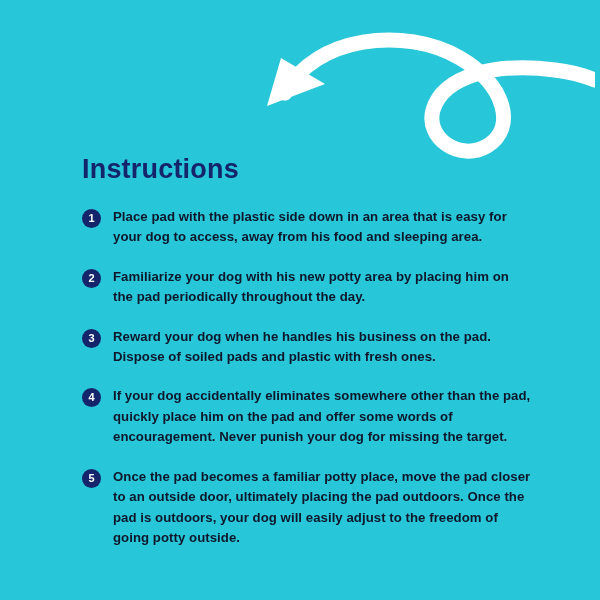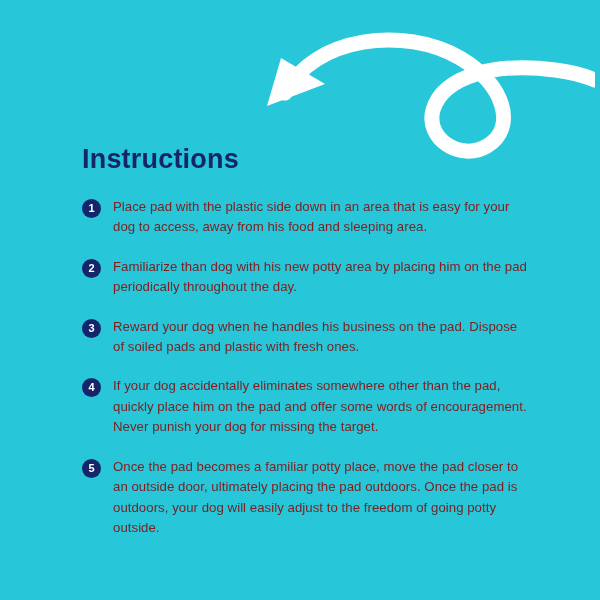--- a/index.html
+++ b/index.html
@@ -23,21 +23,21 @@
   .swoosh {
     position: absolute;
     top: 18px;
     left: 255px;
     width: 340px;
     height: 160px;
     pointer-events: none;
   }
   .content {
     position: absolute;
-    top: 145px;
+    top: 155px;
     left: 82px;
     width: 450px;
   }
   .title {
     color: #14256b;
     font-size: 27px;
     font-weight: bold;
     letter-spacing: 0.2px;
     margin: 0 0 22px 0;
     line-height: 1.1;
@@ -61,23 +61,23 @@
     background: #14256b;
     color: #ffffff;
     font-size: 11px;
     font-weight: bold;
     line-height: 19px;
     text-align: center;
     margin-right: 12px;
     margin-top: 2px;
   }
   .step-text {
-    color: #7f1d1d;
+    color: #0f172a;
     font-size: 13.2px;
-    font-weight: normal;
+    font-weight: bold;
     line-height: 1.55;
     letter-spacing: 0.05px;
   }
 </style>
 </head>
 <body>
 
 <div class="page">
 
   <div class="swoosh">
@@ -92,21 +92,21 @@
 
     <div class="steps">
 
       <div class="step">
         <div class="bullet">1</div>
         <div class="step-text">Place pad with the plastic side down in an area that is easy for your dog to access, away from his food and sleeping area.</div>
       </div>
 
       <div class="step">
         <div class="bullet">2</div>
-        <div class="step-text">Familiarize than dog with his new potty area by placing him on the pad periodically throughout the day.</div>
+        <div class="step-text">Familiarize your dog with his new potty area by placing him on the pad periodically throughout the day.</div>
       </div>
 
       <div class="step">
         <div class="bullet">3</div>
         <div class="step-text">Reward your dog when he handles his business on the pad. Dispose of soiled pads and plastic with fresh ones.</div>
       </div>
 
       <div class="step">
         <div class="bullet">4</div>
         <div class="step-text">If your dog accidentally eliminates somewhere other than the pad, quickly place him on the pad and offer some words of encouragement. Never punish your dog for missing the target.</div>

